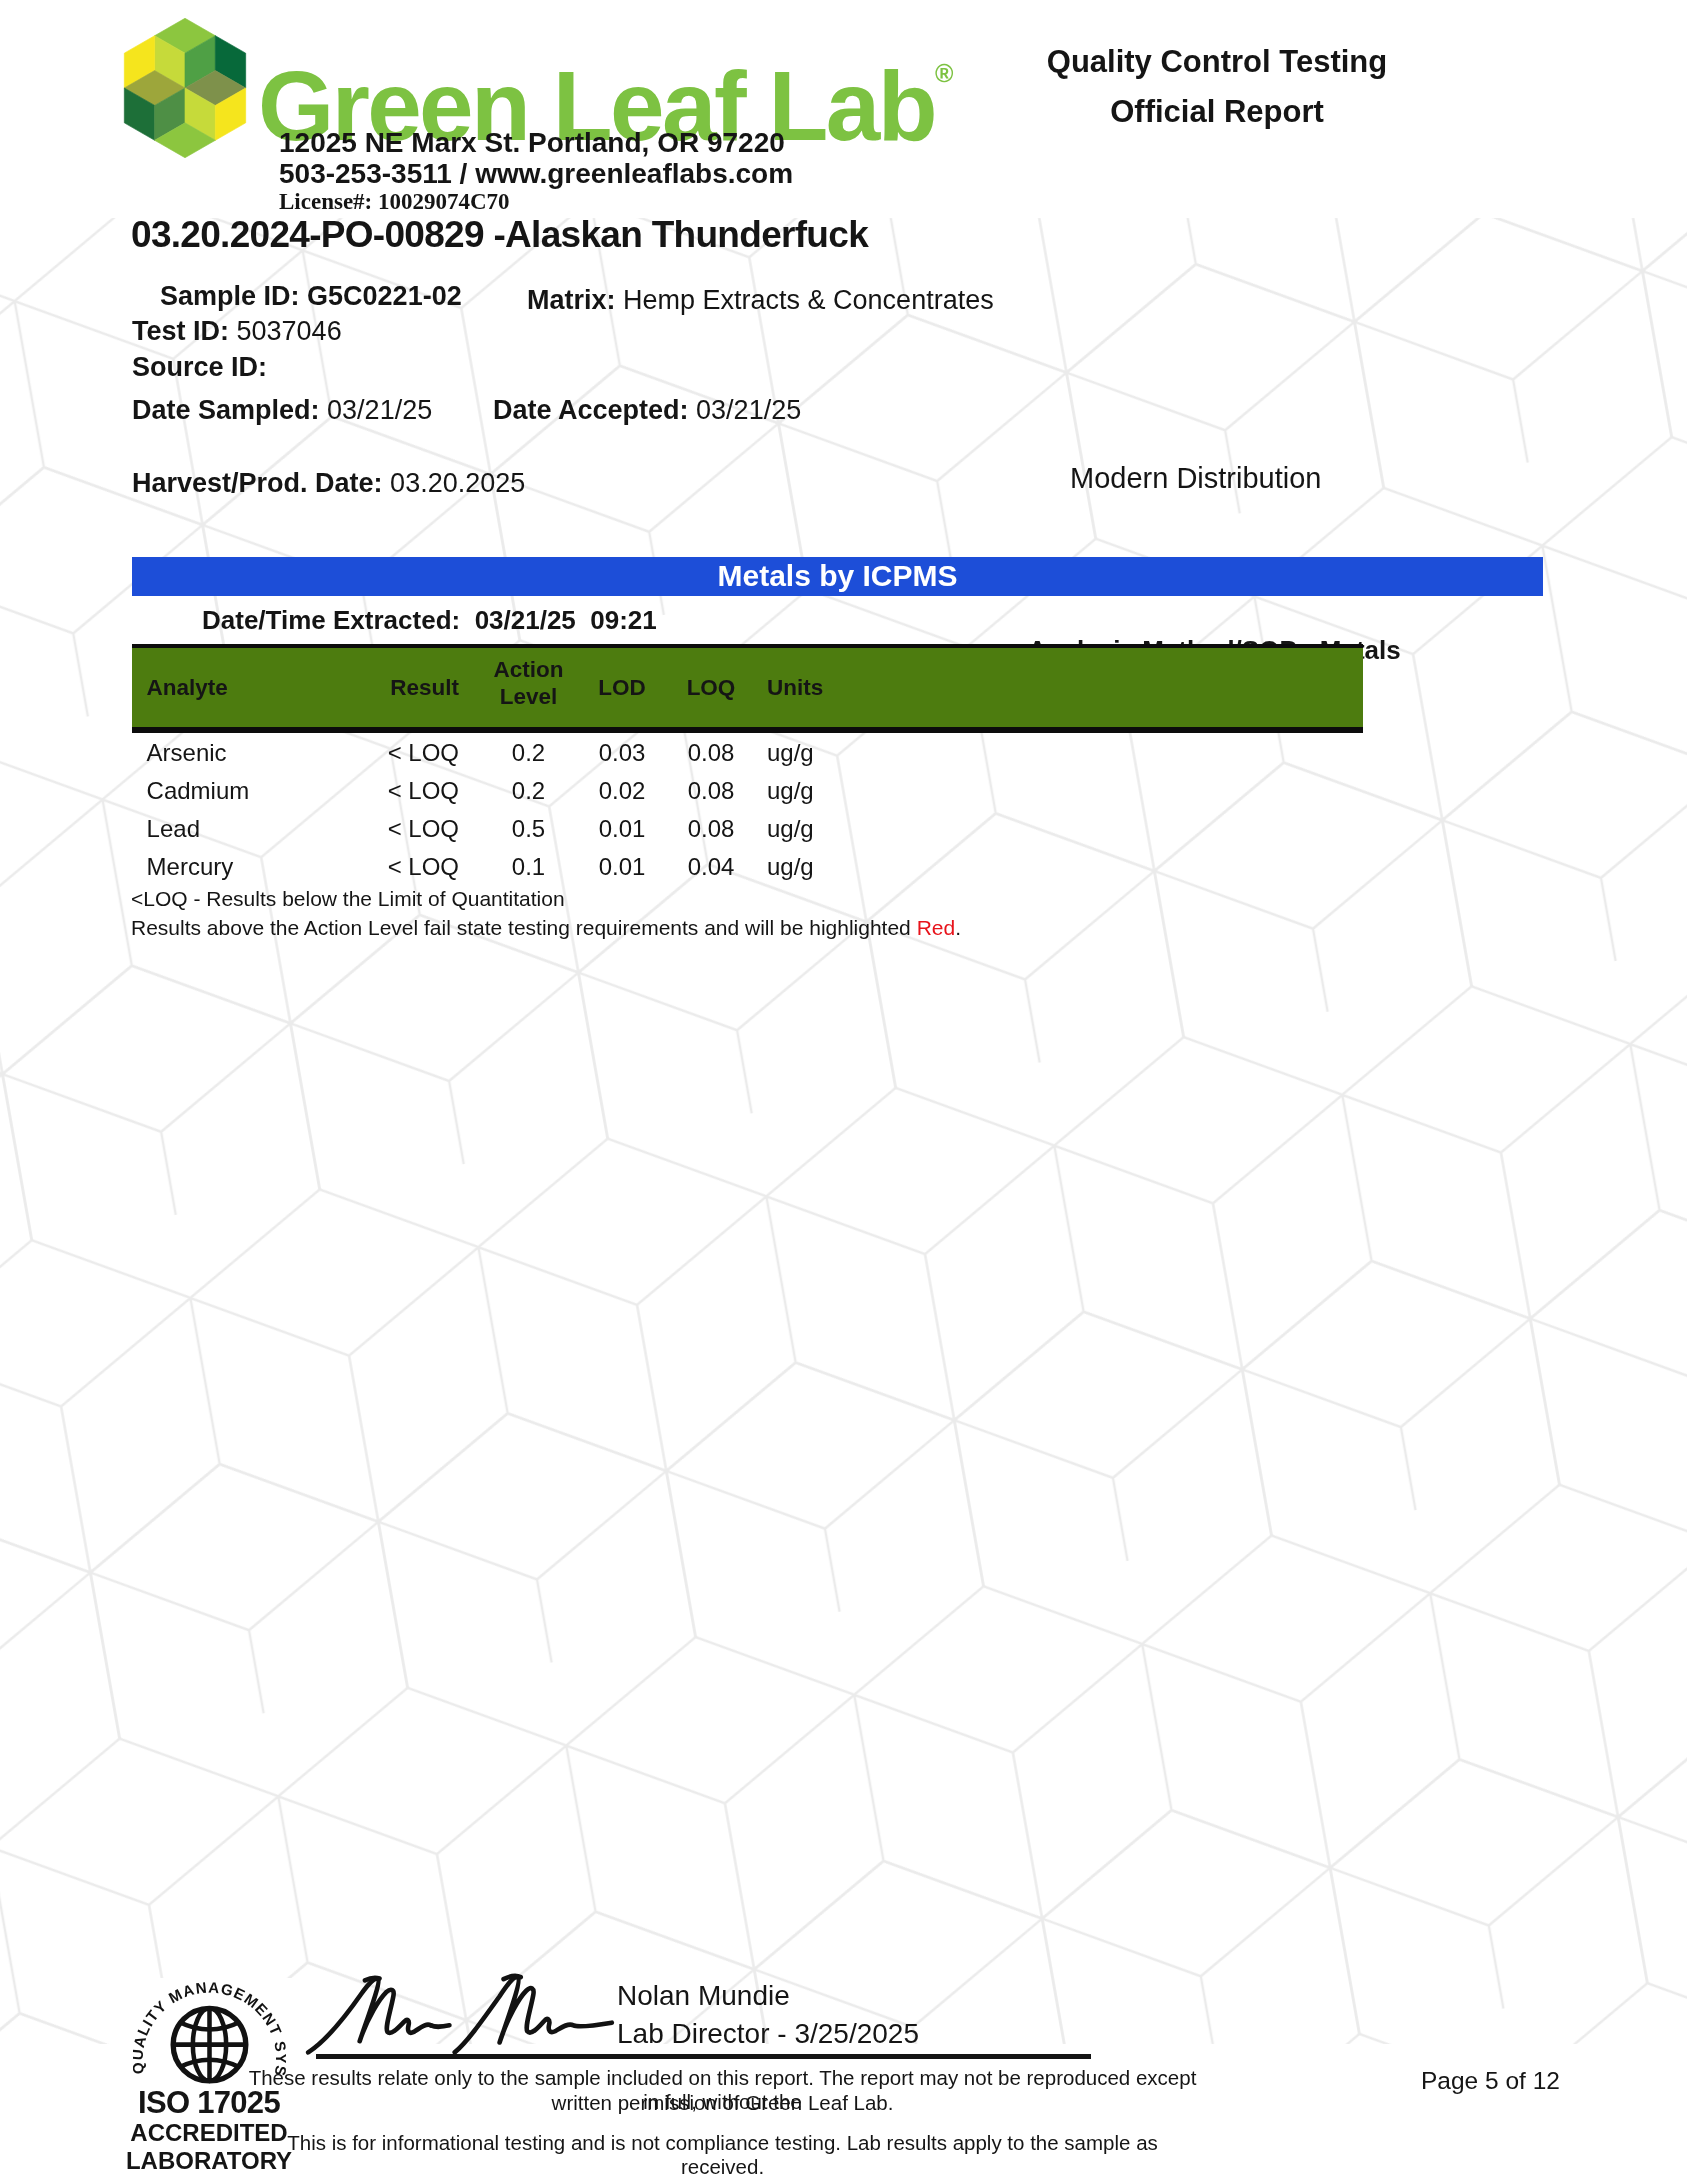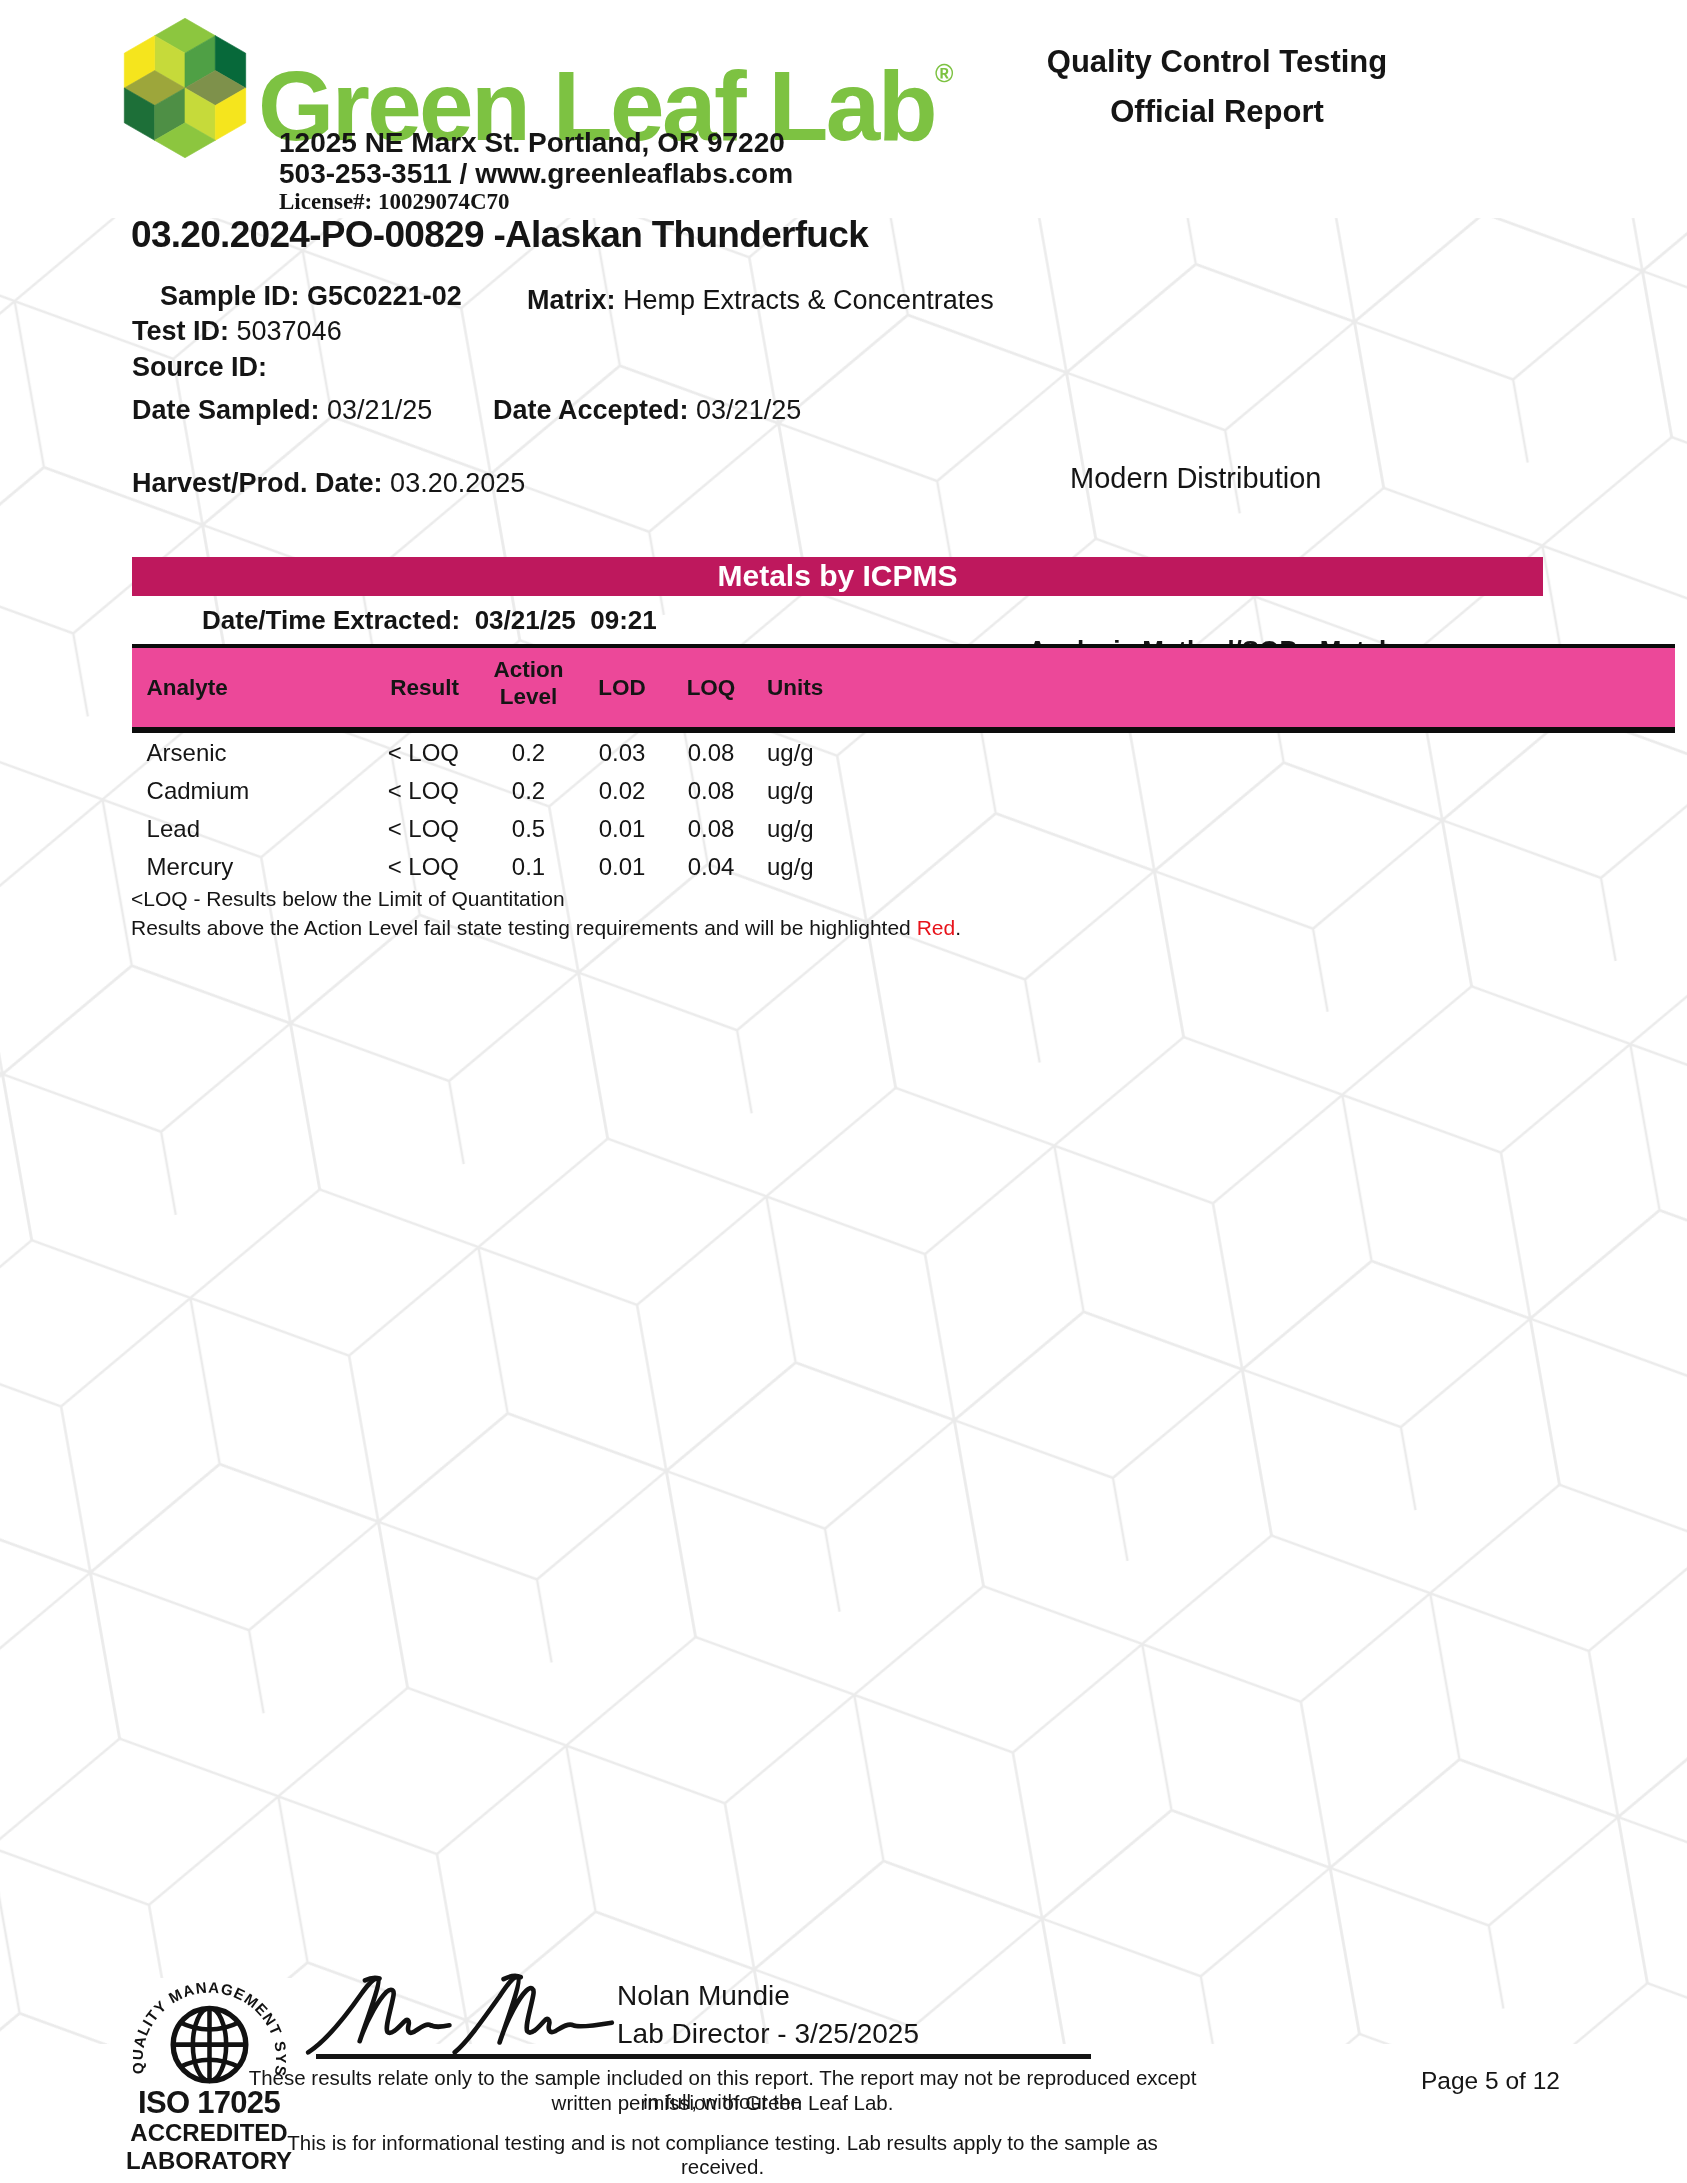--- a/index.html
+++ b/index.html
@@ -18,26 +18,26 @@
                 font-size:31px;font-weight:bold;line-height:50px;}
   
   .sample-title{position:absolute;left:131px;top:214px;font-size:37px;font-weight:bold;letter-spacing:-0.7px;}
   .inforow{position:absolute;left:132px;width:1422px;font-size:27px;}
   .inforow b{font-weight:bold;}
   .r1{top:281px;margin-left:28px;} .r2{top:316px;} .r3{top:352px;} .r4{top:395px;} .r5{top:468px;}
   .col2{position:absolute;left:361px;top:0;}
   .col2m{position:absolute;left:367px;top:4px;}
   .client{position:absolute;left:1070px;top:460px;font-size:29px;line-height:37px;}
   
-  .section-bar{position:absolute;left:132px;top:557px;width:1411px;height:39px;background:#be185d;
+  .section-bar{position:absolute;left:132px;top:557px;width:1411px;height:39px;background:#1d4ed8;
                color:#fff;font-size:30px;font-weight:bold;text-align:center;line-height:38px;}
   .subbar-left{position:absolute;left:202px;top:605px;font-size:26px;font-weight:bold;white-space:pre-wrap;}
   .subbar-right{position:absolute;left:1028px;top:607px;font-size:26px;font-weight:bold;white-space:pre-wrap;margin-top:28px;}
   
-  .thead{position:absolute;left:132px;top:644px;width:1543px;height:79px;background:#ec4899;
+  .thead{position:absolute;left:132px;top:644px;width:1231px;height:79px;background:#4d7c0f;
          border-top:4.6px solid #0c0c0c;border-bottom:6px solid #0c0c0c;}
   .hcell{position:absolute;bottom:26.5px;font-size:22.5px;font-weight:bold;}
   .haction{position:absolute;bottom:17px;font-size:22.5px;font-weight:bold;line-height:26.5px;text-align:center;}
   .tbody{position:absolute;left:132px;top:734px;width:1411px;}
   .trow{position:relative;height:38px;}
   .trow span{position:absolute;top:0;line-height:38px;font-size:24px;}
   .c1{left:14.6px;width:232px;text-align:left;}
   .c2{left:246px;width:81px;text-align:right;}
   .c3{left:347px;width:99px;text-align:center;}
   .c4{left:447px;width:86px;text-align:center;}

